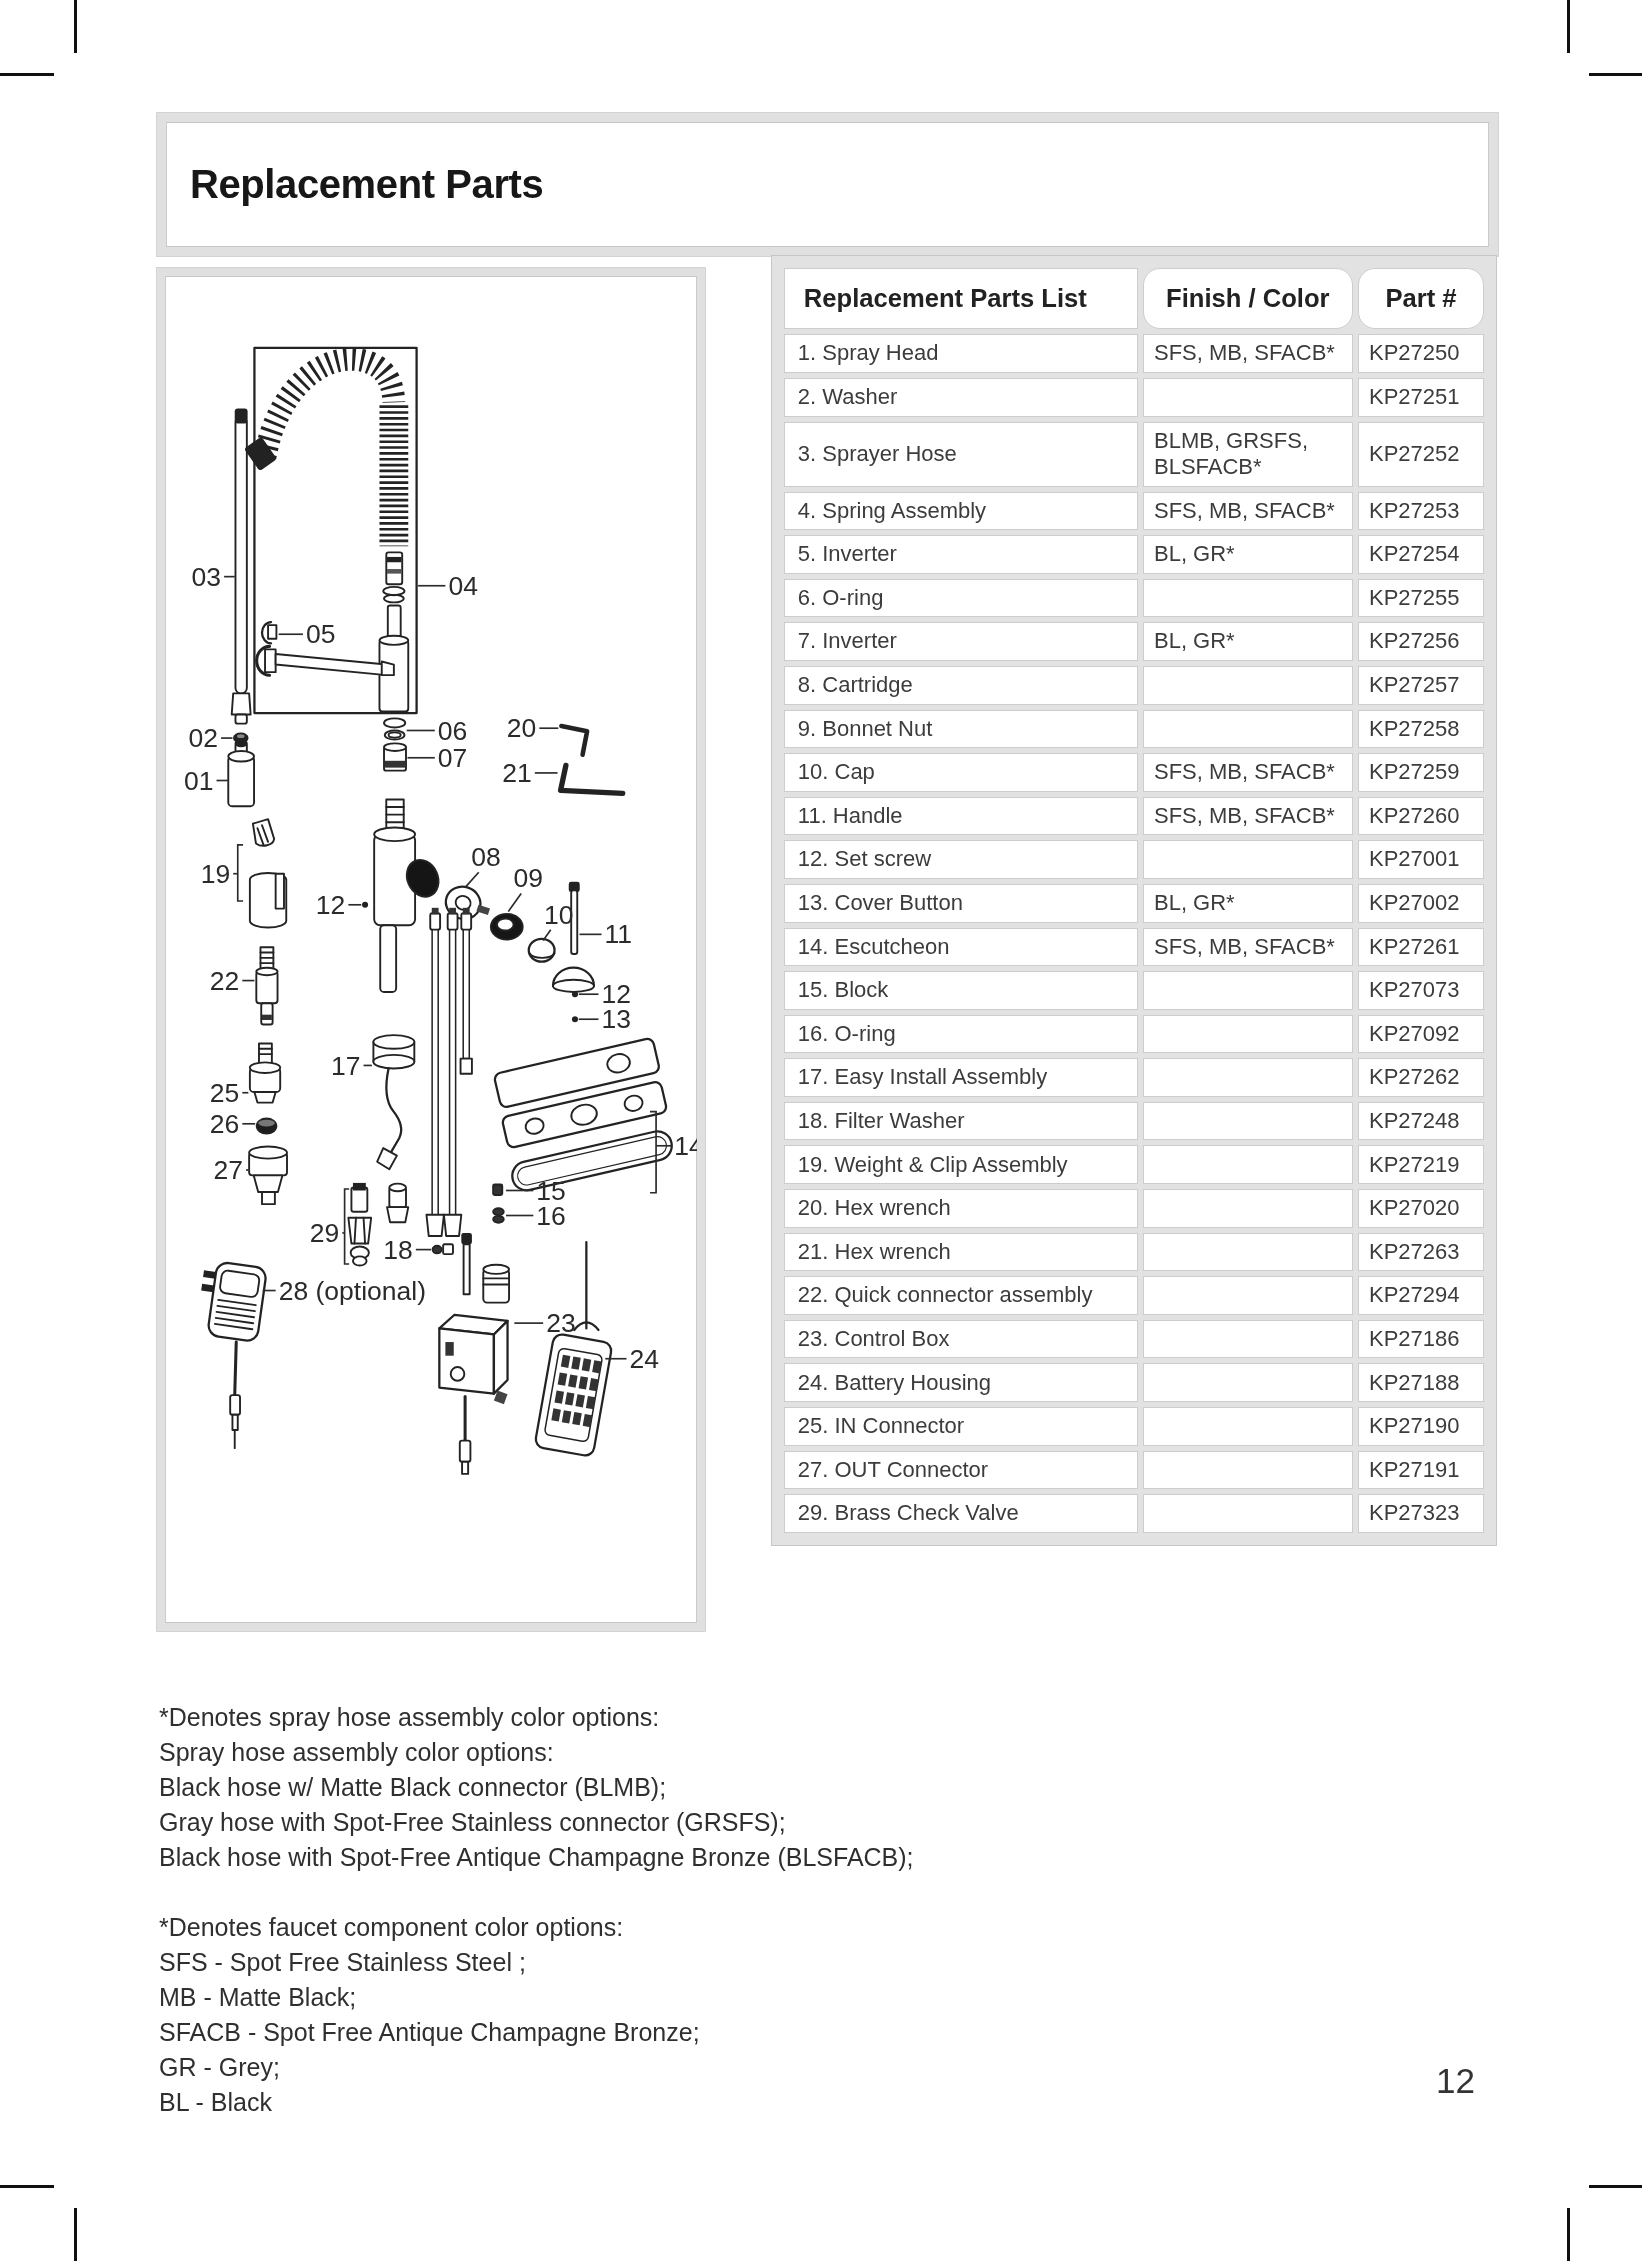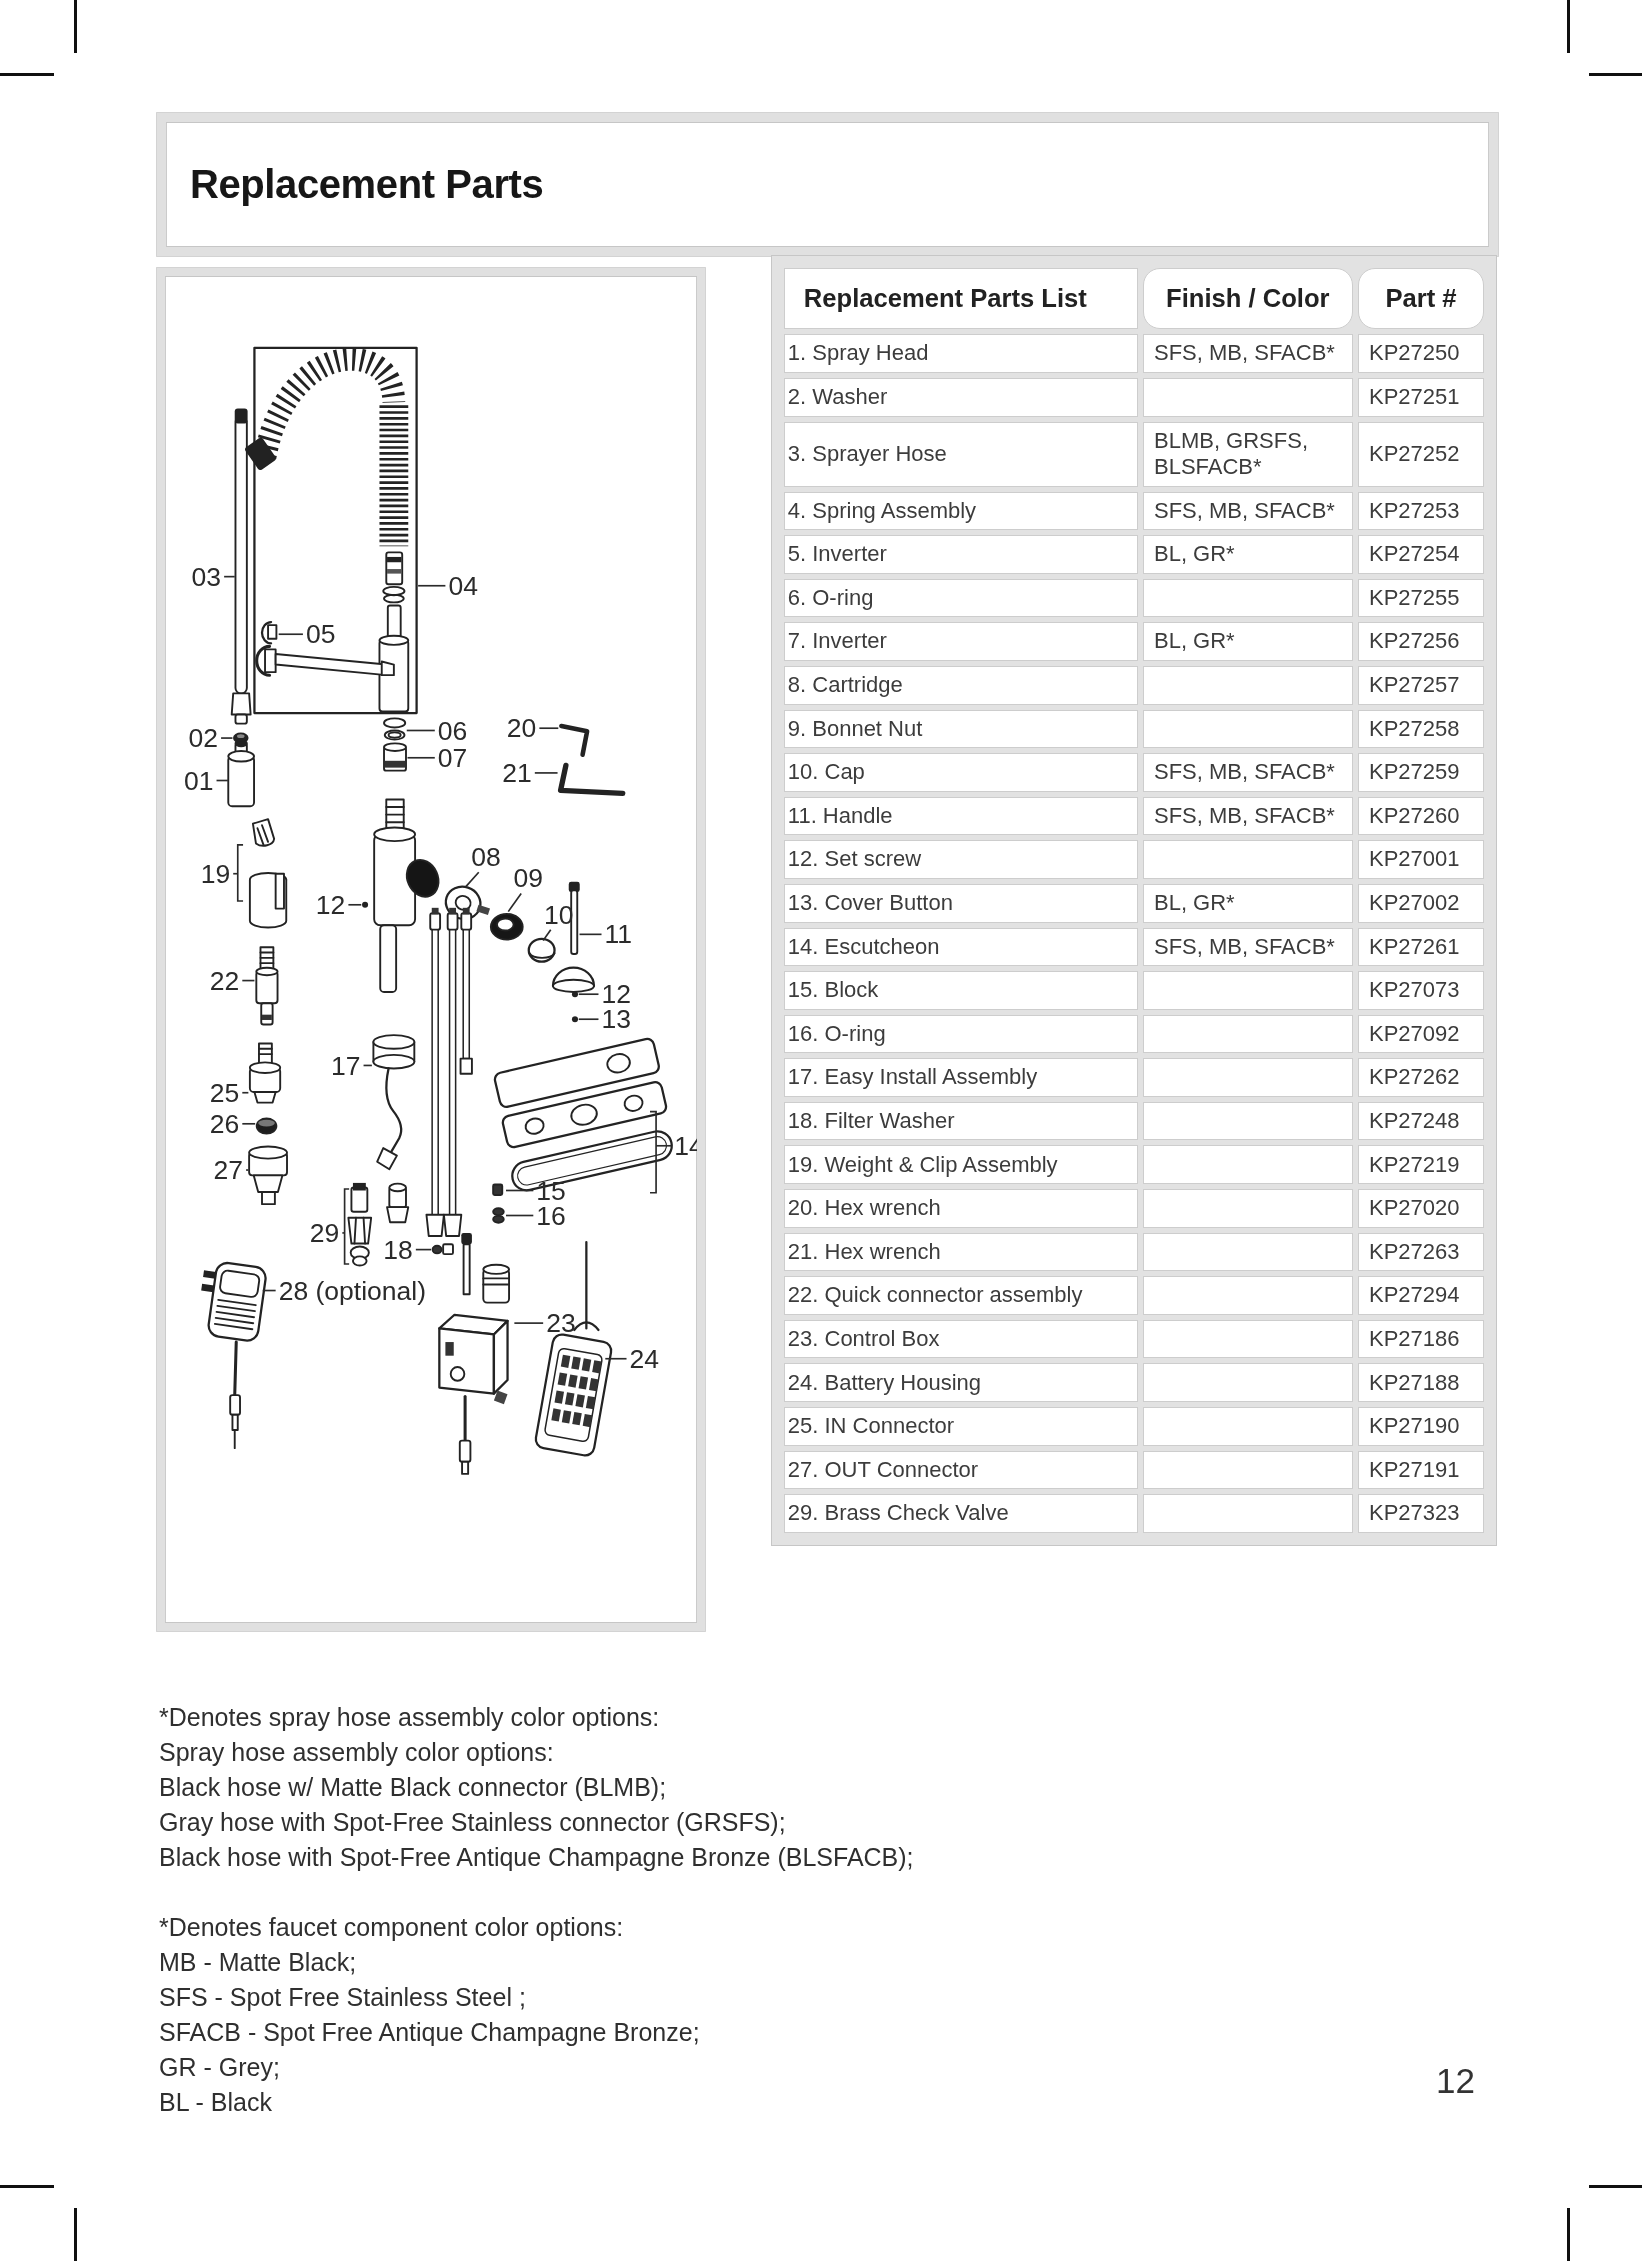--- a/index.html
+++ b/index.html
@@ -28,21 +28,21 @@
     position:absolute; left:771px; top:255px; width:726px;
     box-sizing:border-box; background:#e2e2e2; border:0.9px solid #c6c6c6; padding:6.8px;
   }
   table.parts { width:100%; border-collapse:separate; border-spacing:5.1px; table-layout:fixed; }
   col.col-item { width:354px; } col.col-finish { width:210px; } col.col-part { width:auto; }
   th, td { background:#ffffff; border:0.9px solid #cdcdcd; box-sizing:border-box; }
   th { font-size:25.6px; font-weight:bold; color:#222; padding:15.3px 10.2px; }
   th.h-item { text-align:left; padding-left:19px; }
   th.h-finish, th.h-part { text-align:center;border-radius:17px; }
   td { font-size:22px; color:#3c3c3c; padding:5.1px 10.2px; line-height:26.4px; vertical-align:middle; text-align:left; }
-  td.td-item { padding-left:3px; }
+  td.td-item { padding-left:13px; }
   td.td-part { }
 
   .footnotes { position:absolute; left:159px; top:1700px; }
   .footnotes p { margin:0; font-size:25px; line-height:35px; color:#2f2f2f; }
   .footnotes p.blank { height:35px; }
 
   .page-number { position:absolute; left:1436px; top:2061px; font-size:35px; color:#333; }
 </style>
 </head>
 <body>
@@ -557,21 +557,21 @@
 </div>
 
 <div class="footnotes">
     <p class="fn-line">*Denotes spray hose assembly color options:</p>
     <p class="fn-line">Spray hose assembly color options:</p>
     <p class="fn-line">Black hose w/ Matte Black connector (BLMB);</p>
     <p class="fn-line">Gray hose with Spot-Free Stainless connector (GRSFS);</p>
     <p class="fn-line">Black hose with Spot-Free Antique Champagne Bronze (BLSFACB);</p>
     <p class="fn-line blank"></p>
     <p class="fn-line">*Denotes faucet component color options:</p>
+    <p class="fn-line">SFS - Spot Free Stainless Steel ;</p>
     <p class="fn-line">MB - Matte Black;</p>
-    <p class="fn-line">SFS - Spot Free Stainless Steel ;</p>
     <p class="fn-line">SFACB - Spot Free Antique Champagne Bronze;</p>
     <p class="fn-line">GR - Grey;</p>
     <p class="fn-line">BL - Black</p>
   </div>
 
 <div class="page-number">12</div>
 
 
 </body></html>

